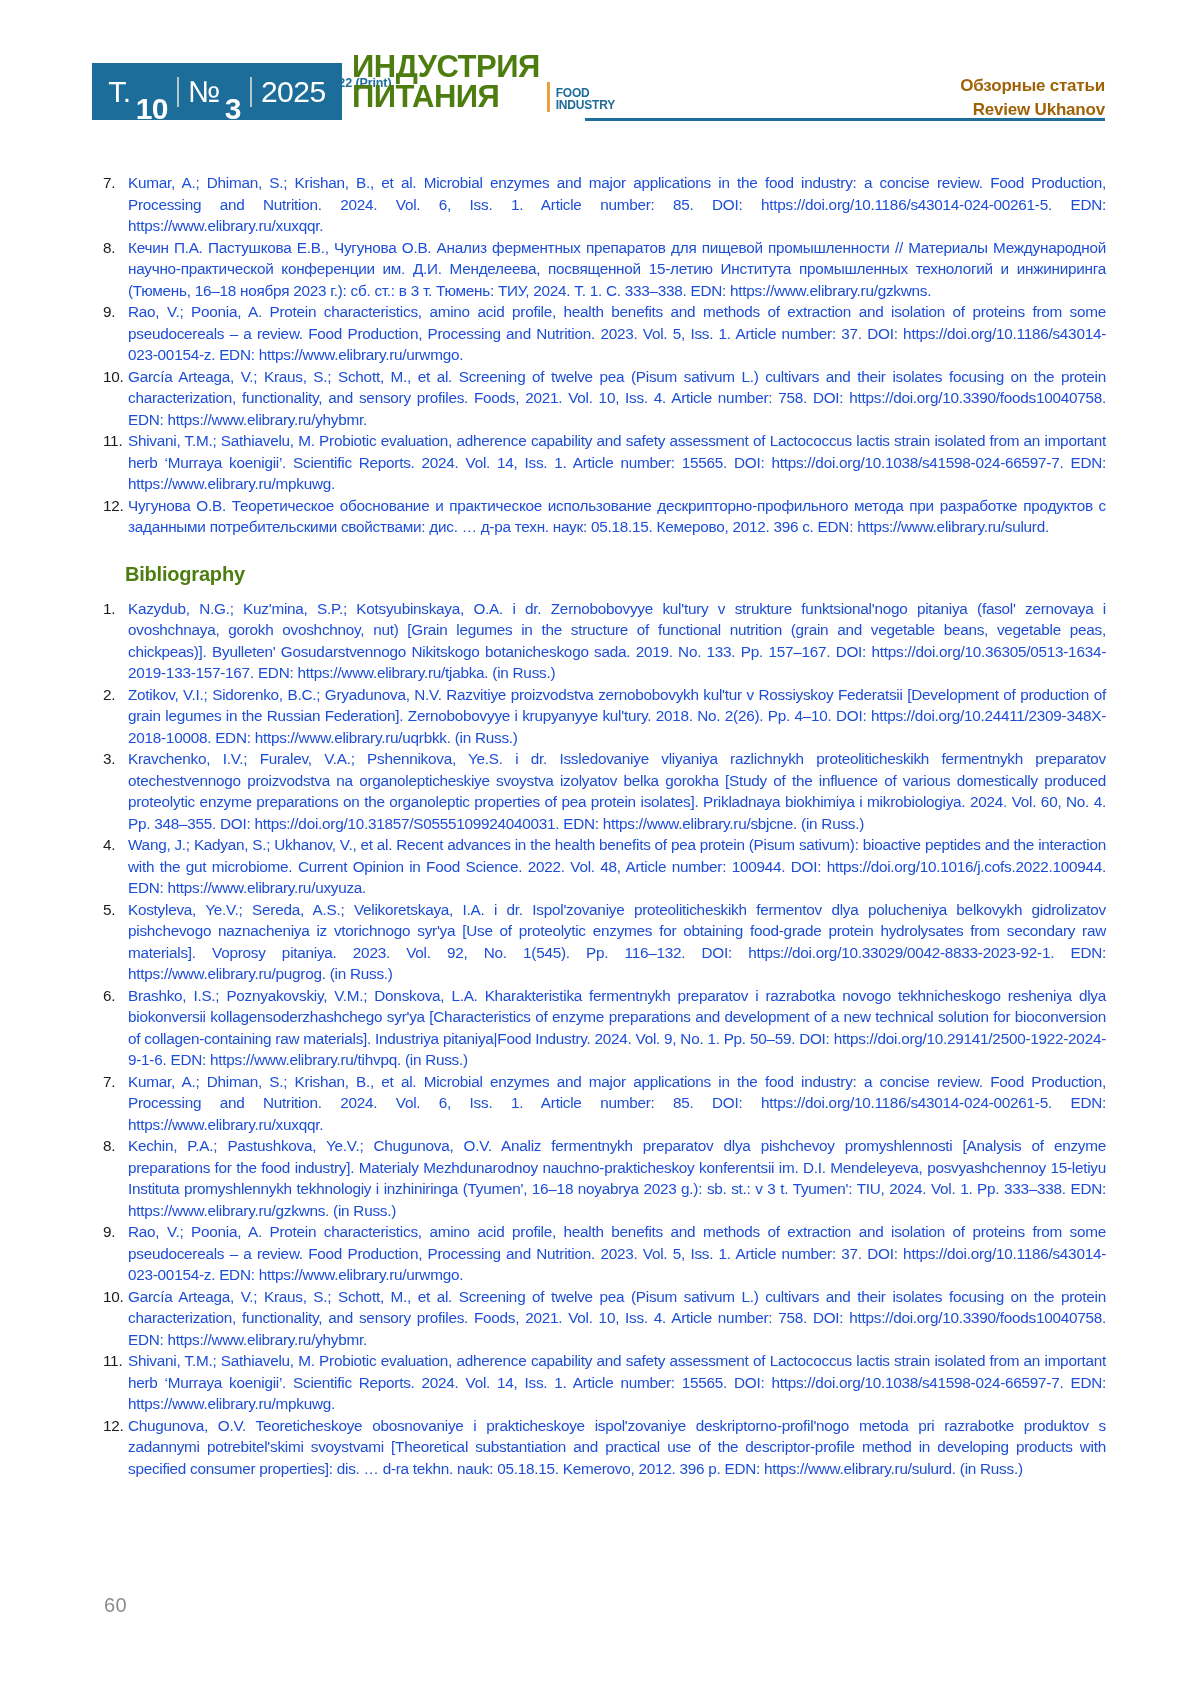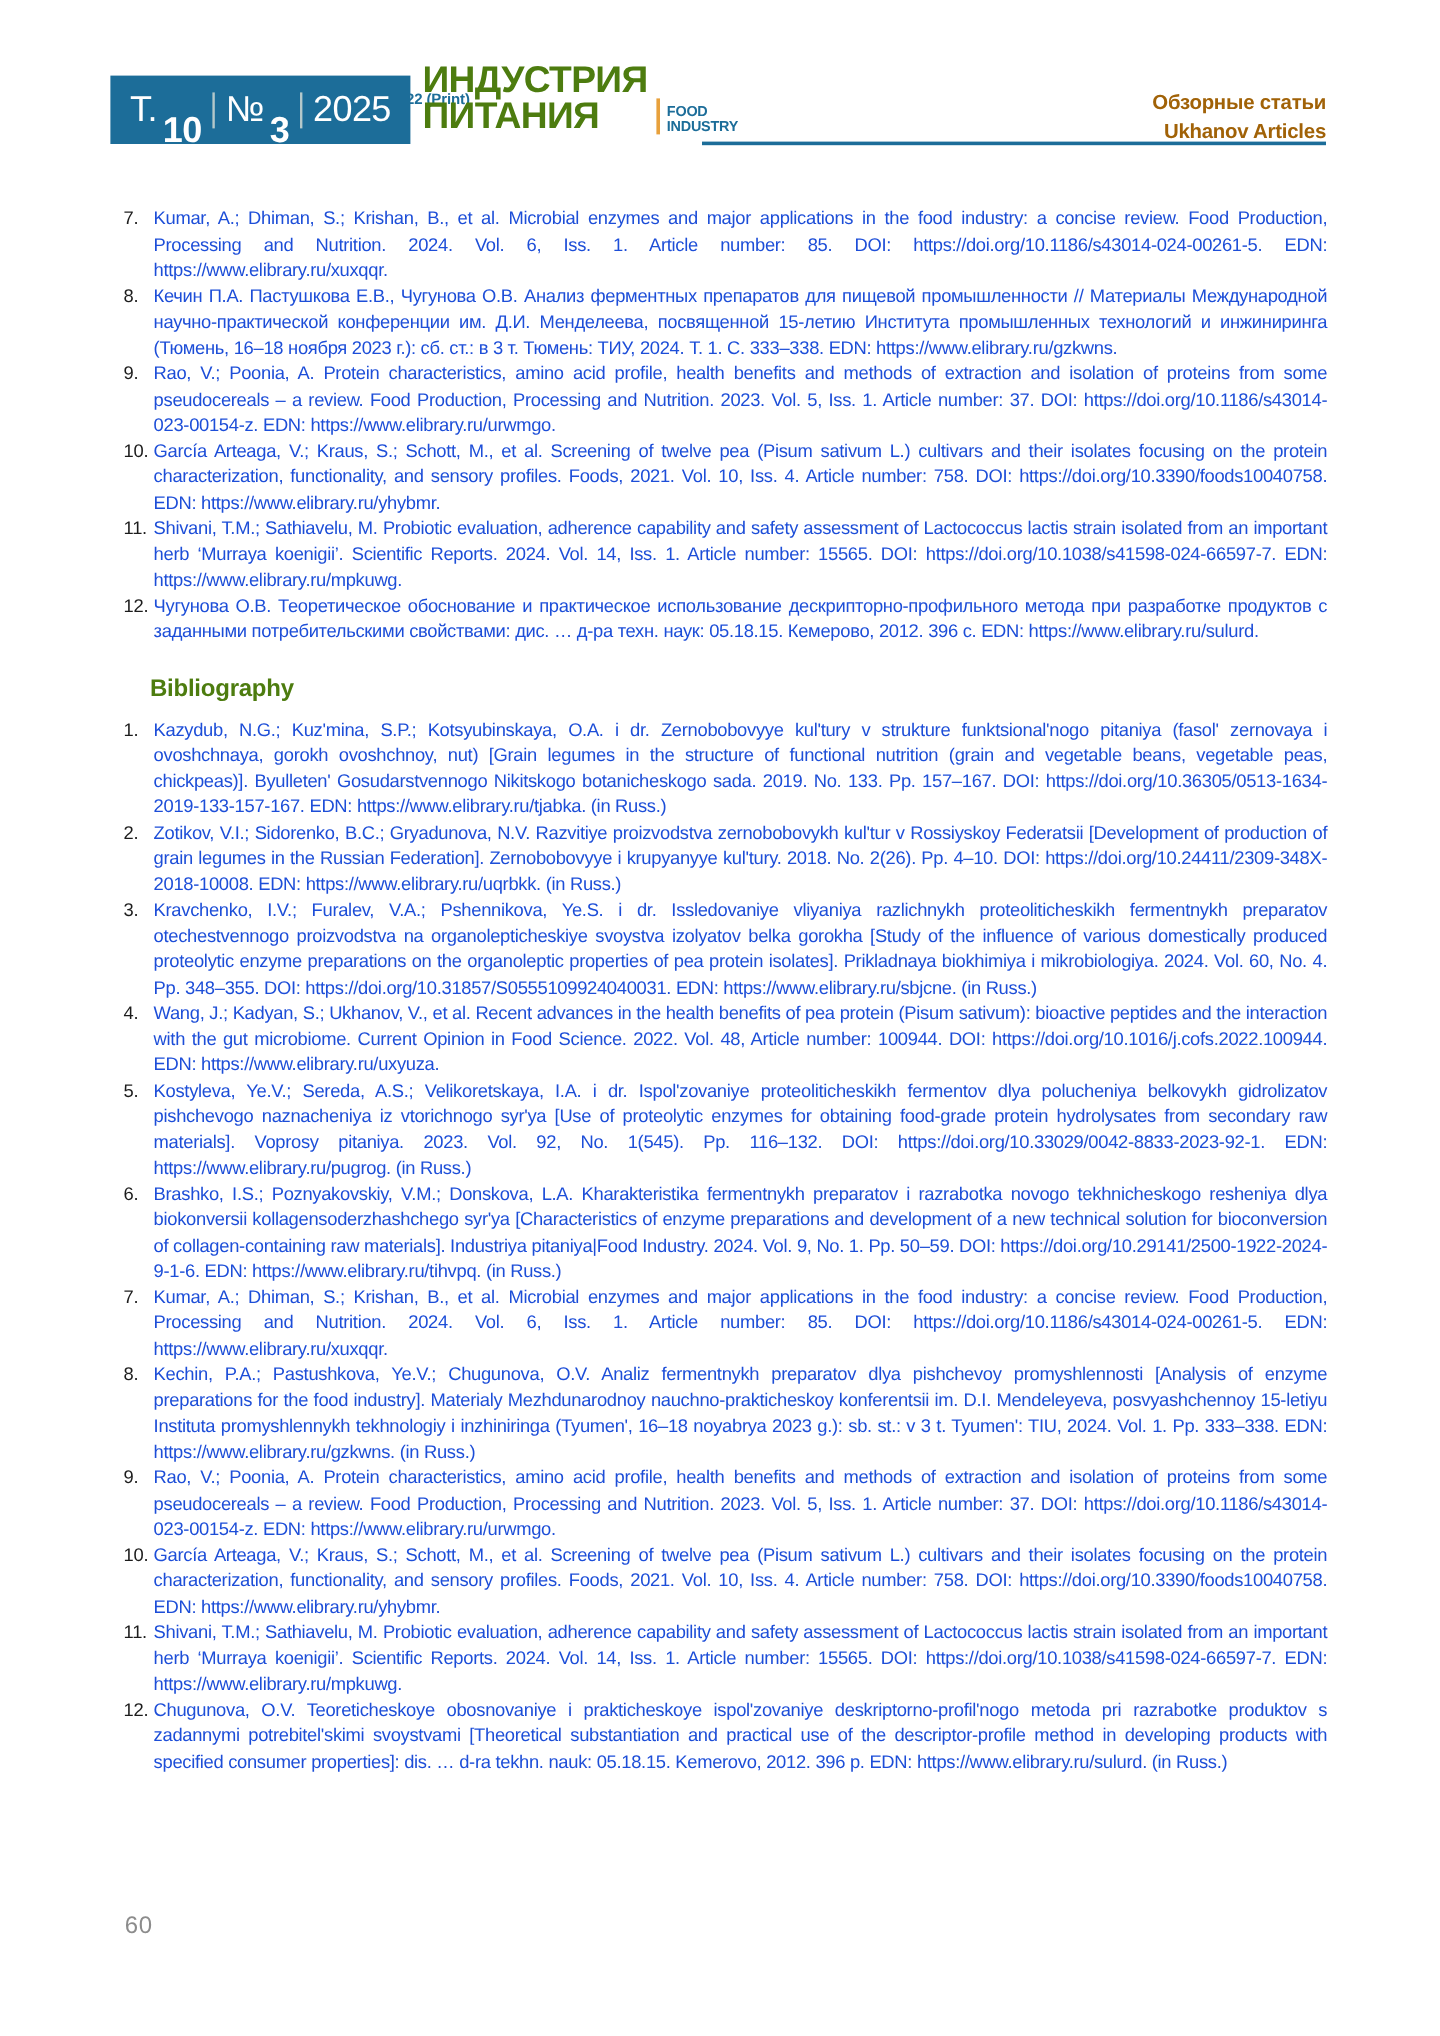--- a/index.html
+++ b/index.html
@@ -131,21 +131,21 @@
         <span class="logo-en-bar"></span>
         <span class="logo-en">
           <div>FOOD</div>
           <div>INDUSTRY</div>
         </span>
       </div>
     </div>
 
     <div class="section-labels">
       <div>Обзорные статьи</div>
-      <div>Ukhanov Articles</div>
+      <div>Review Ukhanov</div>
     </div>
 
     <div class="header-rule"></div>
   </div>
 
   <div class="content">
 
     <div class="ref-list">
 
         <div class="ref-item">

